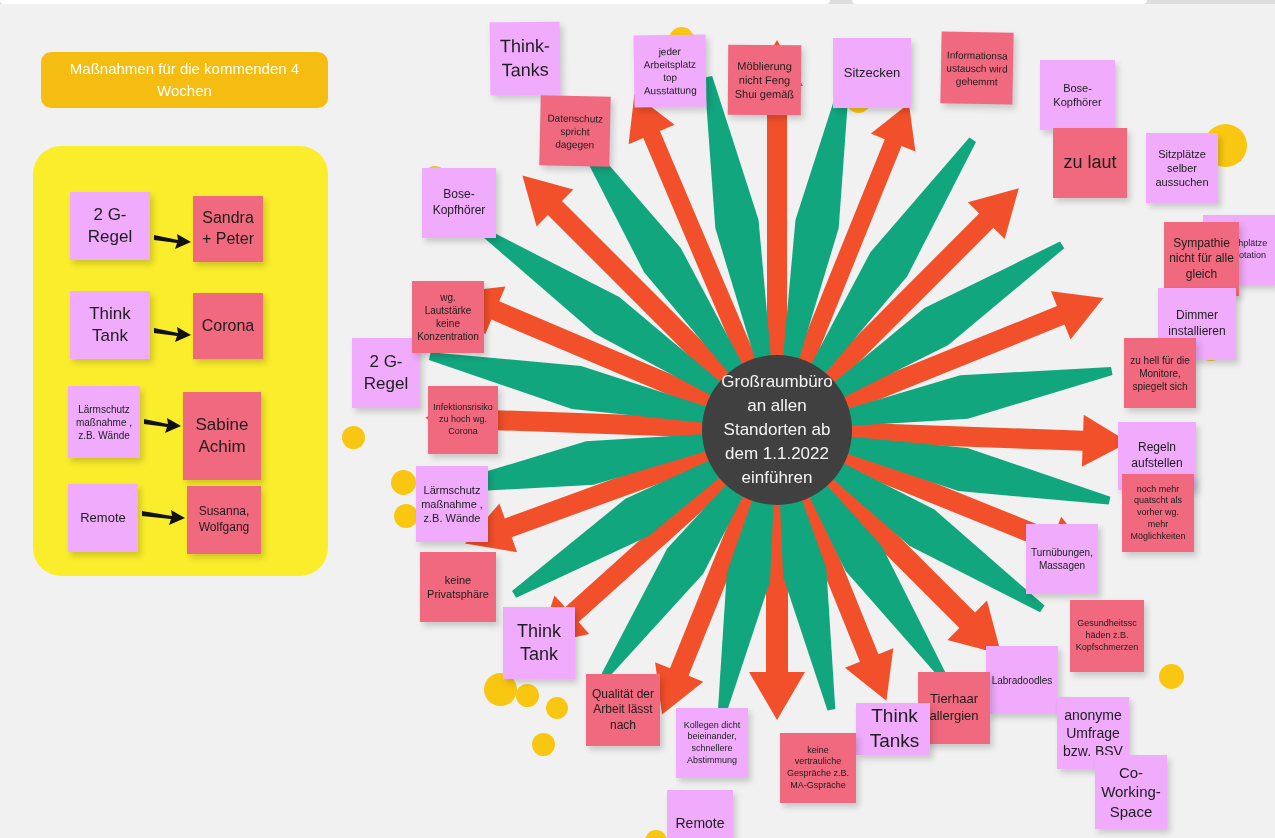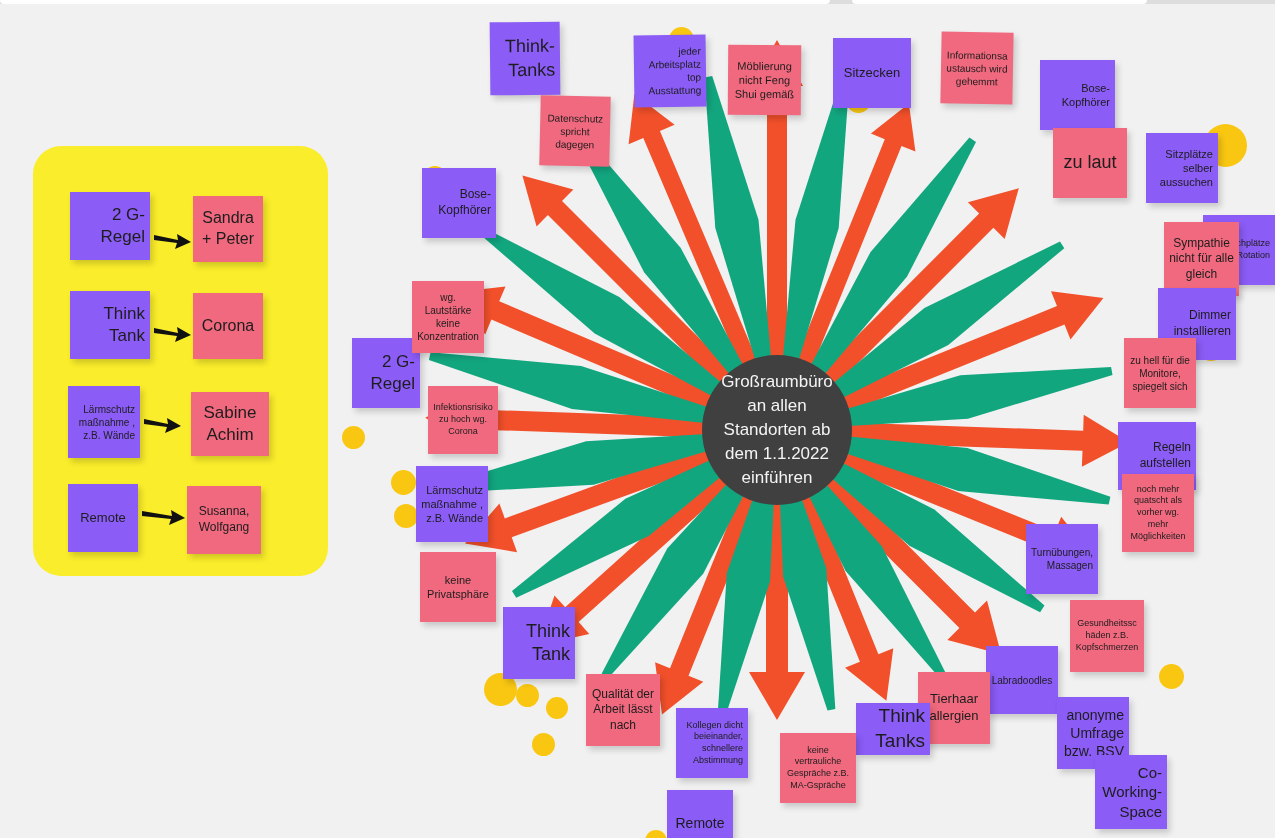--- a/index.html
+++ b/index.html
@@ -81,21 +81,21 @@
     justify-content: center;
     text-align: center;
     color: #1d1d1d;
     box-shadow: 3px 4px 6px rgba(0,0,0,0.17);
     padding: 4px 5px;
     line-height: 1.30;
     word-break: break-word;
     overflow: hidden;
     z-index: 50;
   }
-  .note.green { background: #8b5cf6; text-align: right; }
+  .note.green { background: #f0abfc; }
   .note.pink  { background: #f0697e; }
 
   
   .panel-note { z-index: 25; box-shadow: 3px 4px 6px rgba(0,0,0,0.17); }
 
   
   .dot {
     position: absolute;
     border-radius: 50%;
     background: #f9c712;
@@ -146,36 +146,37 @@
       <polygon points="781.3,439.2 845.4,570.8 938.6,676.8 945.3,672.3 881.9,546.2 783.9,437.4" fill="#12a67f"></polygon>
       <polygon points="784.4,436.9 909.8,546.1 1040.1,612.3 1044.5,605.6 934.4,509.6 786.2,434.3" fill="#12a67f"></polygon>
       <polygon points="786.4,433.6 958.3,491.0 1108.7,504.6 1110.4,496.8 967.4,448.0 787.1,430.5" fill="#12a67f"></polygon>
       <polygon points="787.1,429.8 967.9,418.7 1112.5,374.9 1111.1,367.0 960.3,375.3 786.6,426.7" fill="#12a67f"></polygon>
       <polygon points="786.3,425.9 948.3,345.0 1064.3,248.2 1060.0,241.5 924.4,308.1 784.5,423.2" fill="#12a67f"></polygon>
       <polygon points="783.9,422.6 907.1,276.5 976.0,142.1 969.4,137.6 870.6,251.9 781.3,420.8" fill="#12a67f"></polygon>
     </svg>
 
   <div class="hub" style="left:702px; top:355px;">Großraumbüro an allen Standorten ab dem 1.1.2022 einführen</div>
 
+  <div class="header-pill" style="left:41px; top:52px; width:287px; height:56px;">Maßnahmen für die kommenden 4 Wochen</div>
 
   <div class="yellow-panel" style="left:33px; top:146px; width:295px; height:430px;"></div>
 
   <div id="panel-contents">
       <div class="note green panel-note" style="left: 70px; top: 192px; width: 80px; height: 68px; font-size: 17px;">2 G-Regel</div>
       <div class="note pink panel-note" style="left: 193px; top: 196px; width: 70px; height: 66px; font-size: 16px;">Sandra + Peter</div>
       <svg class="panel-arrow" width="37" height="26" viewBox="0 0 37 26" style="left: 154px; top: 227px;">
         <path d="M0,8 L24,13 L23,7 L37,15 L21,22 L23,16 L0,13 Z" fill="#111111"></path>
       </svg>
       <div class="note green panel-note" style="left: 70px; top: 291px; width: 80px; height: 68px; font-size: 17px;">Think Tank</div>
       <div class="note pink panel-note" style="left: 193px; top: 293px; width: 70px; height: 66px; font-size: 16px;">Corona</div>
       <svg class="panel-arrow" width="37" height="26" viewBox="0 0 37 26" style="left: 154px; top: 320px;">
         <path d="M0,8 L24,13 L23,7 L37,15 L21,22 L23,16 L0,13 Z" fill="#111111"></path>
       </svg>
       <div class="note green panel-note" style="left: 68px; top: 386px; width: 72px; height: 72px; font-size: 10px;">Lärmschutz maßnahme , z.B. Wände</div>
-      <div class="note pink panel-note" style="left: 183px; top: 392px; width: 78px; height: 64px; font-size: 17px; margin-left: 8px;">Sabine Achim</div>
+      <div class="note pink panel-note" style="left: 183px; top: 392px; width: 78px; height: 88px; font-size: 17px;">Sabine Achim</div>
       <svg class="panel-arrow" width="37" height="26" viewBox="0 0 37 26" style="left: 144px; top: 411px;">
         <path d="M0,8 L24,13 L23,7 L37,15 L21,22 L23,16 L0,13 Z" fill="#111111"></path>
       </svg>
       <div class="note green panel-note" style="left: 68px; top: 484px; width: 70px; height: 68px; font-size: 13px;">Remote</div>
       <div class="note pink panel-note" style="left: 187px; top: 486px; width: 74px; height: 68px; font-size: 12px;">Susanna, Wolfgang</div>
       <svg class="panel-arrow" width="43" height="26" viewBox="0 0 43 26" style="left: 142px; top: 503px;">
         <path d="M0,8 L30,13 L29,7 L43,15 L27,22 L29,16 L0,13 Z" fill="#111111"></path>
       </svg>
     </div>
 

